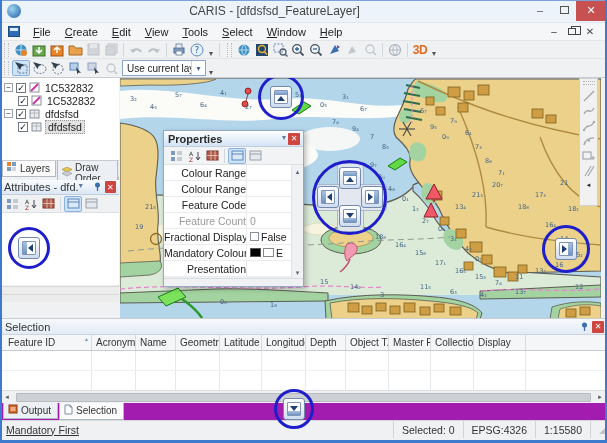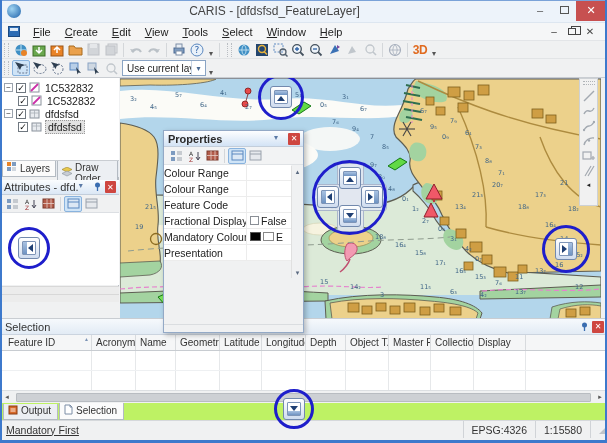--- a/index.html
+++ b/index.html
@@ -86,22 +86,22 @@
   .map{left:120px;top:78px;width:481px;height:240px;border-top:1px solid #8b9097;z-index:1;background:#b3d6eb;}
   .map svg{display:block;}
   .snd{font-size:6.5px;fill:#3f6587;font-family:"DejaVu Sans",sans-serif;}
   
   .rtools{left:579px;top:78px;width:19px;height:128px;background:#f1f1f1;border:1px solid #cdd1d5;z-index:6;
           display:flex;flex-direction:column;align-items:center;padding-top:2px;}
   .rtools .hgrip{width:12px;height:4px;border-top:1px dotted #b0b4b8;border-bottom:1px dotted #b0b4b8;margin-bottom:3px;}
   .rti{width:16px;height:15px;display:flex;align-items:center;justify-content:center;opacity:0.75;}
   .rcollapse{margin-top:3px;font-size:7px;color:#222;}
   
-  .props{left:163px;top:130px;width:141px;height:203px;background:#f0f1f2;border:1px solid #93a9c6;
-         box-shadow:2px 2px 5px rgba(0,0,0,0.25);z-index:10;}
+  .props{left:163px;top:130px;width:141px;height:157px;background:#f0f1f2;border:1px solid #93a9c6;
+         box-shadow:2px 2px 5px rgba(0,0,0,0.25);z-index:10;text-align:right;}
   .props .ptitle{background:linear-gradient(#fdfeff,#d3e3f5);height:16px;}
   .props .ptitle .t{font-weight:bold;color:#2b2b2b;}
   .props-tbr{height:18px;background:#f2f3f4;border-bottom:1px solid #dfe2e5;display:flex;align-items:center;padding-left:3px;}
   .prow{display:flex;height:16px;border-bottom:1px solid #ececec;background:#fff;font-size:10.5px;align-items:center;}
   .prow .nm{width:82px;color:#222;white-space:nowrap;overflow:hidden;}
   .prow .vl{flex:1;border-left:1px solid #ececec;height:100%;display:flex;align-items:center;padding-left:3px;
             color:#222;gap:2px;overflow:hidden;white-space:nowrap;}
   .prow.dis .nm,.prow.dis .vl{color:#9a9a9a;}
   .pchk{width:9px;height:9px;border:1px solid #8a8f96;background:#fff;flex:none;}
   .swb{width:11px;height:9px;background:#000;border:1px solid #555;flex:none;}
@@ -117,21 +117,21 @@
   .sel-head{height:16px;background:#f5f6f7;border-bottom:1px solid #c8ccd1;display:flex;padding-left:4px;font-size:10px;color:#333;text-align:center;}
   .hcell{display:flex;align-items:center;padding-left:4px;border-right:1px solid #d8dbde;
          white-space:nowrap;overflow:hidden;position:relative;}
   .sortmark{font-size:5px;color:#7b93b5;position:absolute;right:2px;top:1px;}
   .sel-grid{height:39px;background:#fff;display:flex;padding-left:4px;}
   .gcell{border-right:1px solid #e6e8ea;height:100%;}
   .gline{position:absolute;left:0;top:19px;width:607px;height:1px;background:#eef0f2;}
   .hscroll{height:13px;background:#f0f1f2;border-top:1px solid #dcdfe2;display:flex;align-items:center;}
   .harr{width:14px;height:11px;display:flex;align-items:center;justify-content:center;font-size:7px;color:#555;}
   .hthumb{height:9px;background:#cdd0d4;border:1px solid #b8bcc1;flex:1;margin:0 2px;border-radius:1px;}
-  .btabs{height:17px;background:#bef264;display:flex;align-items:center;padding-left:3px;}
+  .btabs{height:17px;background:#a21caf;display:flex;align-items:flex-start;padding-left:3px;}
   .btab{display:flex;align-items:center;gap:3px;font-size:10px;color:#333;background:#eceff3;
         border:1px solid #b3bac2;border-top:none;padding:1px 6px 2px 4px;margin-right:1px;}
   .btab.active{background:#fbfbfb;}
   .statusbar{height:18px;background:#f0f1f2;border-top:1px solid #d5d8db;display:flex;align-items:center;
              font-size:10.5px;color:#333;}
   .st-left{flex:1;padding-left:6px;text-decoration:underline;}
   .st-seg{border-left:1px solid #d0d3d7;height:100%;display:flex;align-items:center;padding:0 8px;white-space:nowrap;}
   .st-grip{width:12px;color:#bfc3c8;font-size:9px;}
   
   .guide{position:absolute;width:22px;height:22px;border:1px solid #7289ad;border-radius:3px;
@@ -771,20 +771,26 @@
           <span class="vl"></span>
         </div>
         <div class="prow">
           <span class="nm">Colour Range</span>
           <span class="vl"></span>
         </div>
         <div class="prow">
           <span class="nm">Feature Code</span>
           <span class="vl"></span>
         </div>
+        <div class="prow dis">
+          <span class="nm">Feature Count</span>
+          <span class="vl">
+            <span>0</span>
+          </span>
+        </div>
         <div class="prow">
           <span class="nm">Fractional Display</span>
           <span class="vl">
             <span class="pchk"></span>
             <span>False</span>
           </span>
         </div>
         <div class="prow">
           <span class="nm">Mandatory Colour</span>
           <span class="vl">
@@ -883,20 +889,21 @@
         <div class="btab active">
           <span><svg width="9" height="11">
               <path d="M1,1 h5 l2,2 v7 h-7 Z" fill="#fff" stroke="#7d8ea6"></path>
               <path d="M6,1 v2 h2" fill="none" stroke="#7d8ea6"></path>
             </svg></span>
           <span>Selection</span>
         </div>
       </div>
     <div class="statusbar">
       <div class="st-left">Mandatory First</div>
+      <div class="st-seg">Selected: 0</div>
       <div class="st-seg">EPSG:4326</div>
       <div class="st-seg">1:15580</div>
       <div class="st-seg st-grip">◢</div>
     </div>
   </div>
 
   <div class="guide g-top" style="left:270px;top:86px;">
       <div class="mini">
         <div class="bar"></div>
         <div class="tri"></div>

